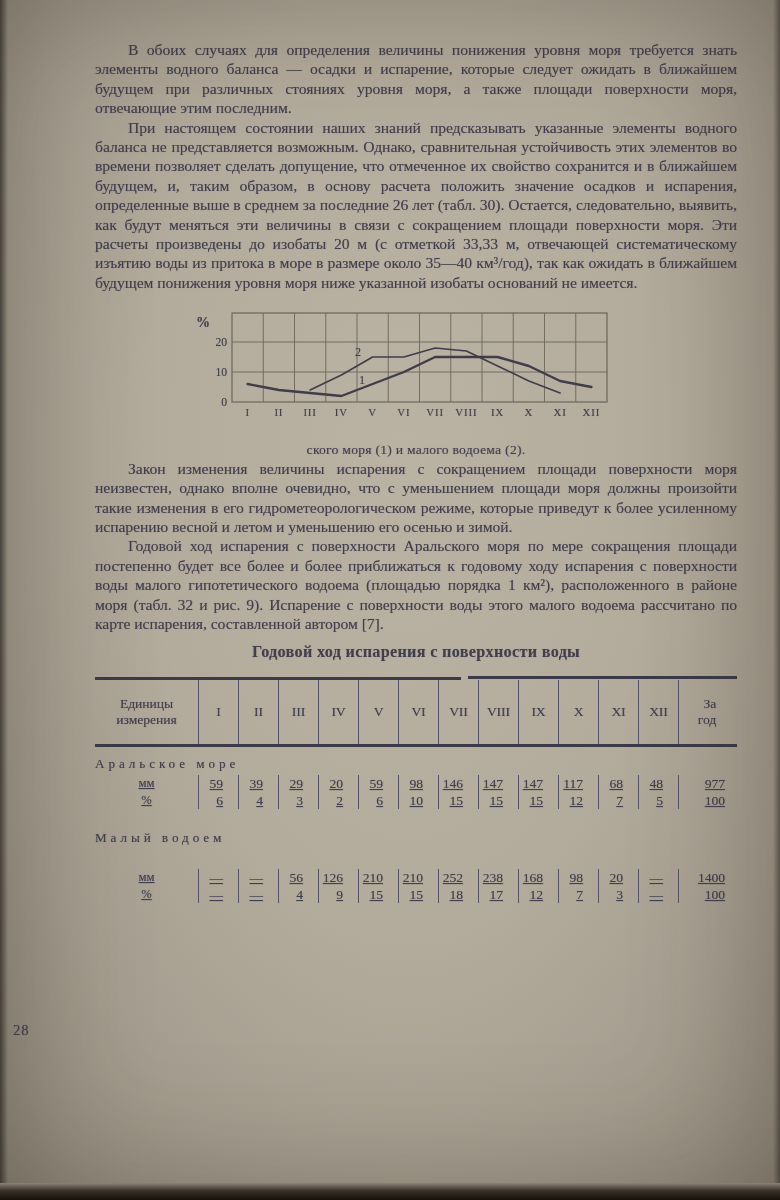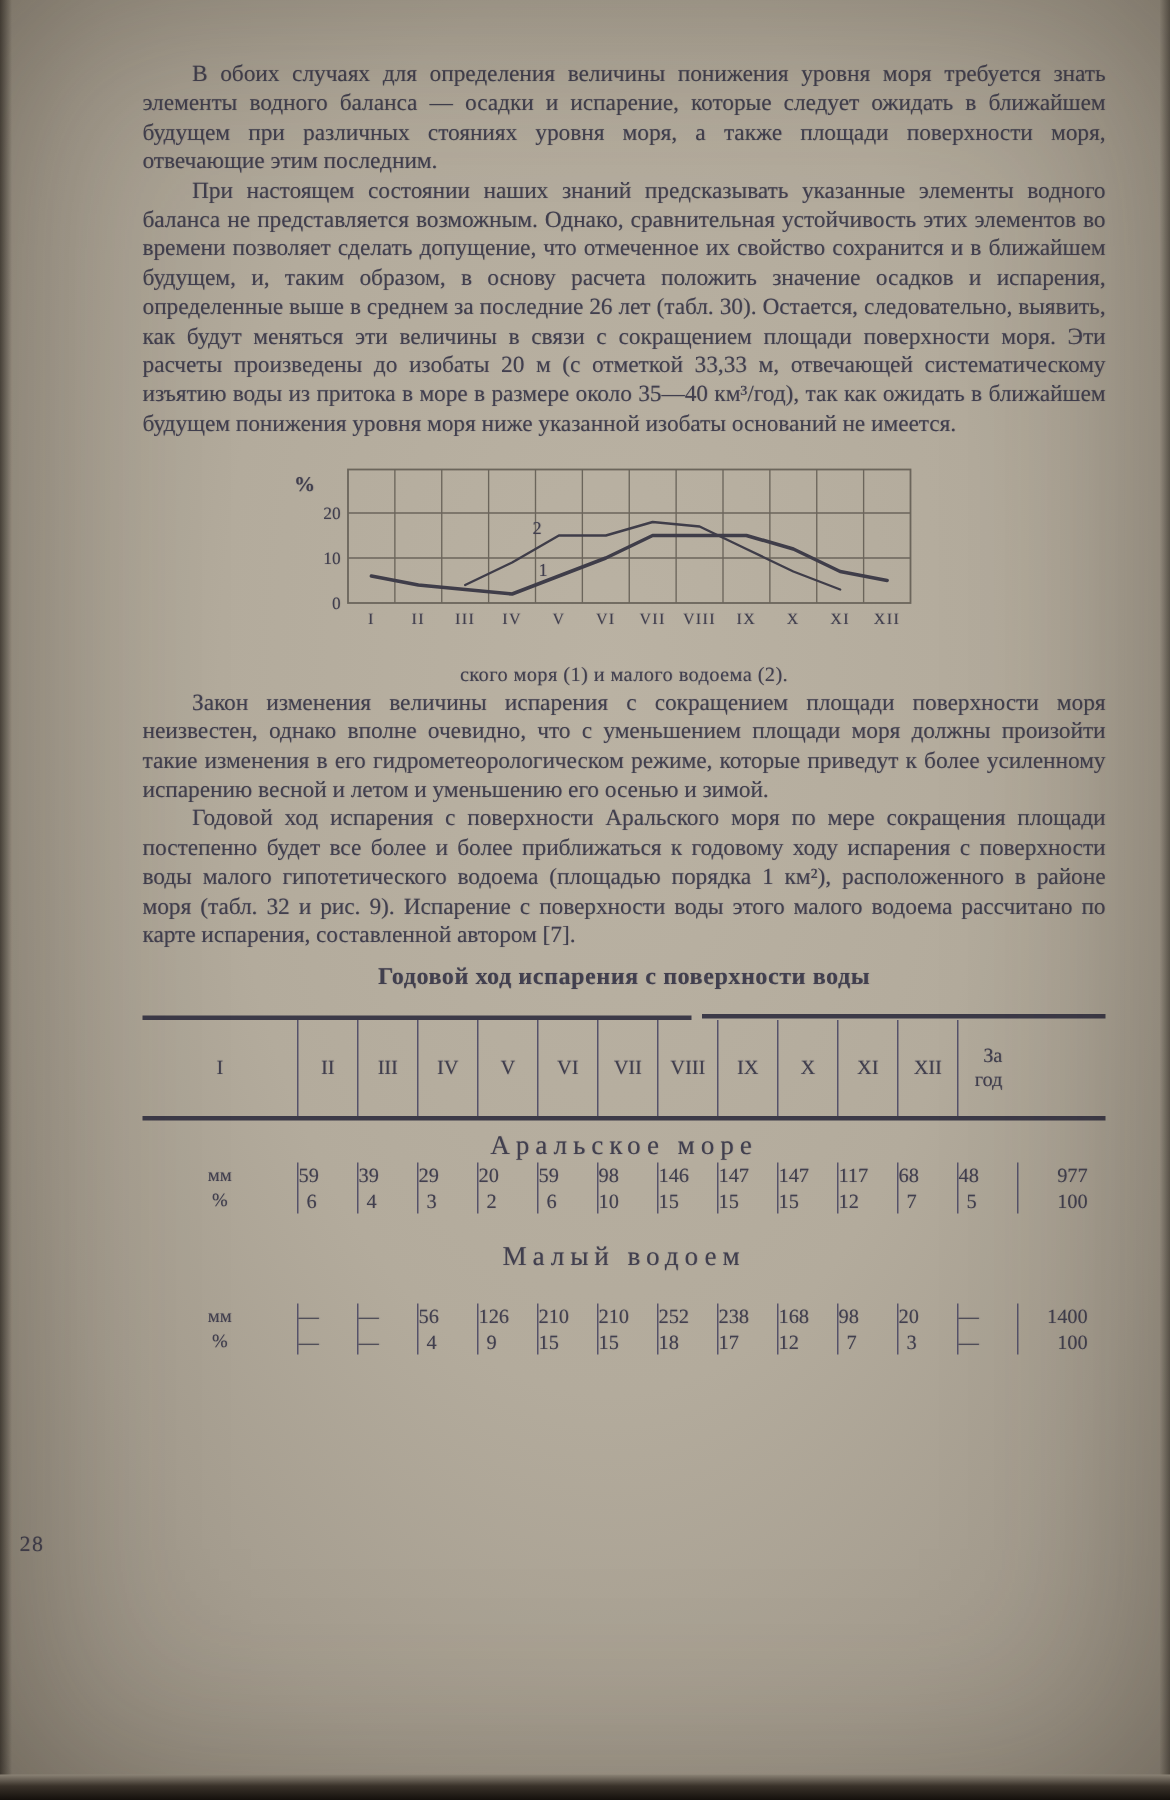--- a/index.html
+++ b/index.html
@@ -28,25 +28,25 @@
   .rule-top{display:flex;gap:7px;}
   .rule-top .seg{height:3px;background:#3c3a48;}
   .rule-top .seg.a{width:366px;}
   .rule-top .seg.b{flex:1;margin-top:-1px;}
   .rule-mid{height:3px;background:#3c3a48;}
   .thead,.trow{display:grid;grid-template-columns:104px repeat(12,40px) 56px;}
   .thead{height:64px;}
   .th{display:flex;align-items:center;justify-content:center;text-align:center;
       font-size:13.5px;line-height:16px;border-right:1px solid #56526a;white-space:pre-line;}
   .th:last-child{border-right:none;text-align:right;}
-  .trow{font-size:13.5px;line-height:17px;}
-  .td{text-align:right;padding-right:27px;border-right:1px solid #56526a;}
+  .trow{font-size:13.5px;line-height:17px;text-decoration:underline;}
+  .td{text-align:right;padding-right:15px;border-right:1px solid #56526a;}
   .td:last-child{border-right:none;padding-right:10px;}
   .td.unit{text-align:center;padding-right:0;font-size:12.5px;}
-  .section-head{text-align:center;letter-spacing:4px;font-size:18px;}
+  .section-head{letter-spacing:4px;font-size:13px;}
   .section-head.s1{margin:7px 0 2px;}
   .section-head.s2{margin:17px 0 21px;}
   .rowpair{padding-bottom:2px;}
   .pagenum{position:absolute;left:13px;top:1021px;font-size:14.5px;letter-spacing:1px;text-align:left;}
   svg text{fill:#413f4e;font-family:"Liberation Serif", serif;}
 </style>
 </head>
 <body>
 
 <div class="photo">
@@ -101,20 +101,22 @@
     <p class="body">Годовой ход испарения с поверхности Аральского моря по мере сокращения площади постепенно будет все более и более приближаться к годовому ходу испарения с поверхности воды малого гипотетического водоема (площадью порядка 1 км²), расположенного в районе моря (табл. 32 и рис. 9). Испарение с поверхности воды этого малого водоема рассчитано по карте испарения, составленной автором [7].</p>
 
     <div class="tbl-title">Годовой ход испарения с поверхности воды</div>
 
     <div class="tbl">
       <div class="rule-top">
         <div class="seg a"></div>
         <div class="seg b"></div>
       </div>
       <div class="thead" id="thead">
+          <div class="th unit">Единицы
+измерения</div>
           <div class="th">I</div>
           <div class="th">II</div>
           <div class="th">III</div>
           <div class="th">IV</div>
           <div class="th">V</div>
           <div class="th">VI</div>
           <div class="th">VII</div>
           <div class="th">VIII</div>
           <div class="th">IX</div>
           <div class="th">X</div>

